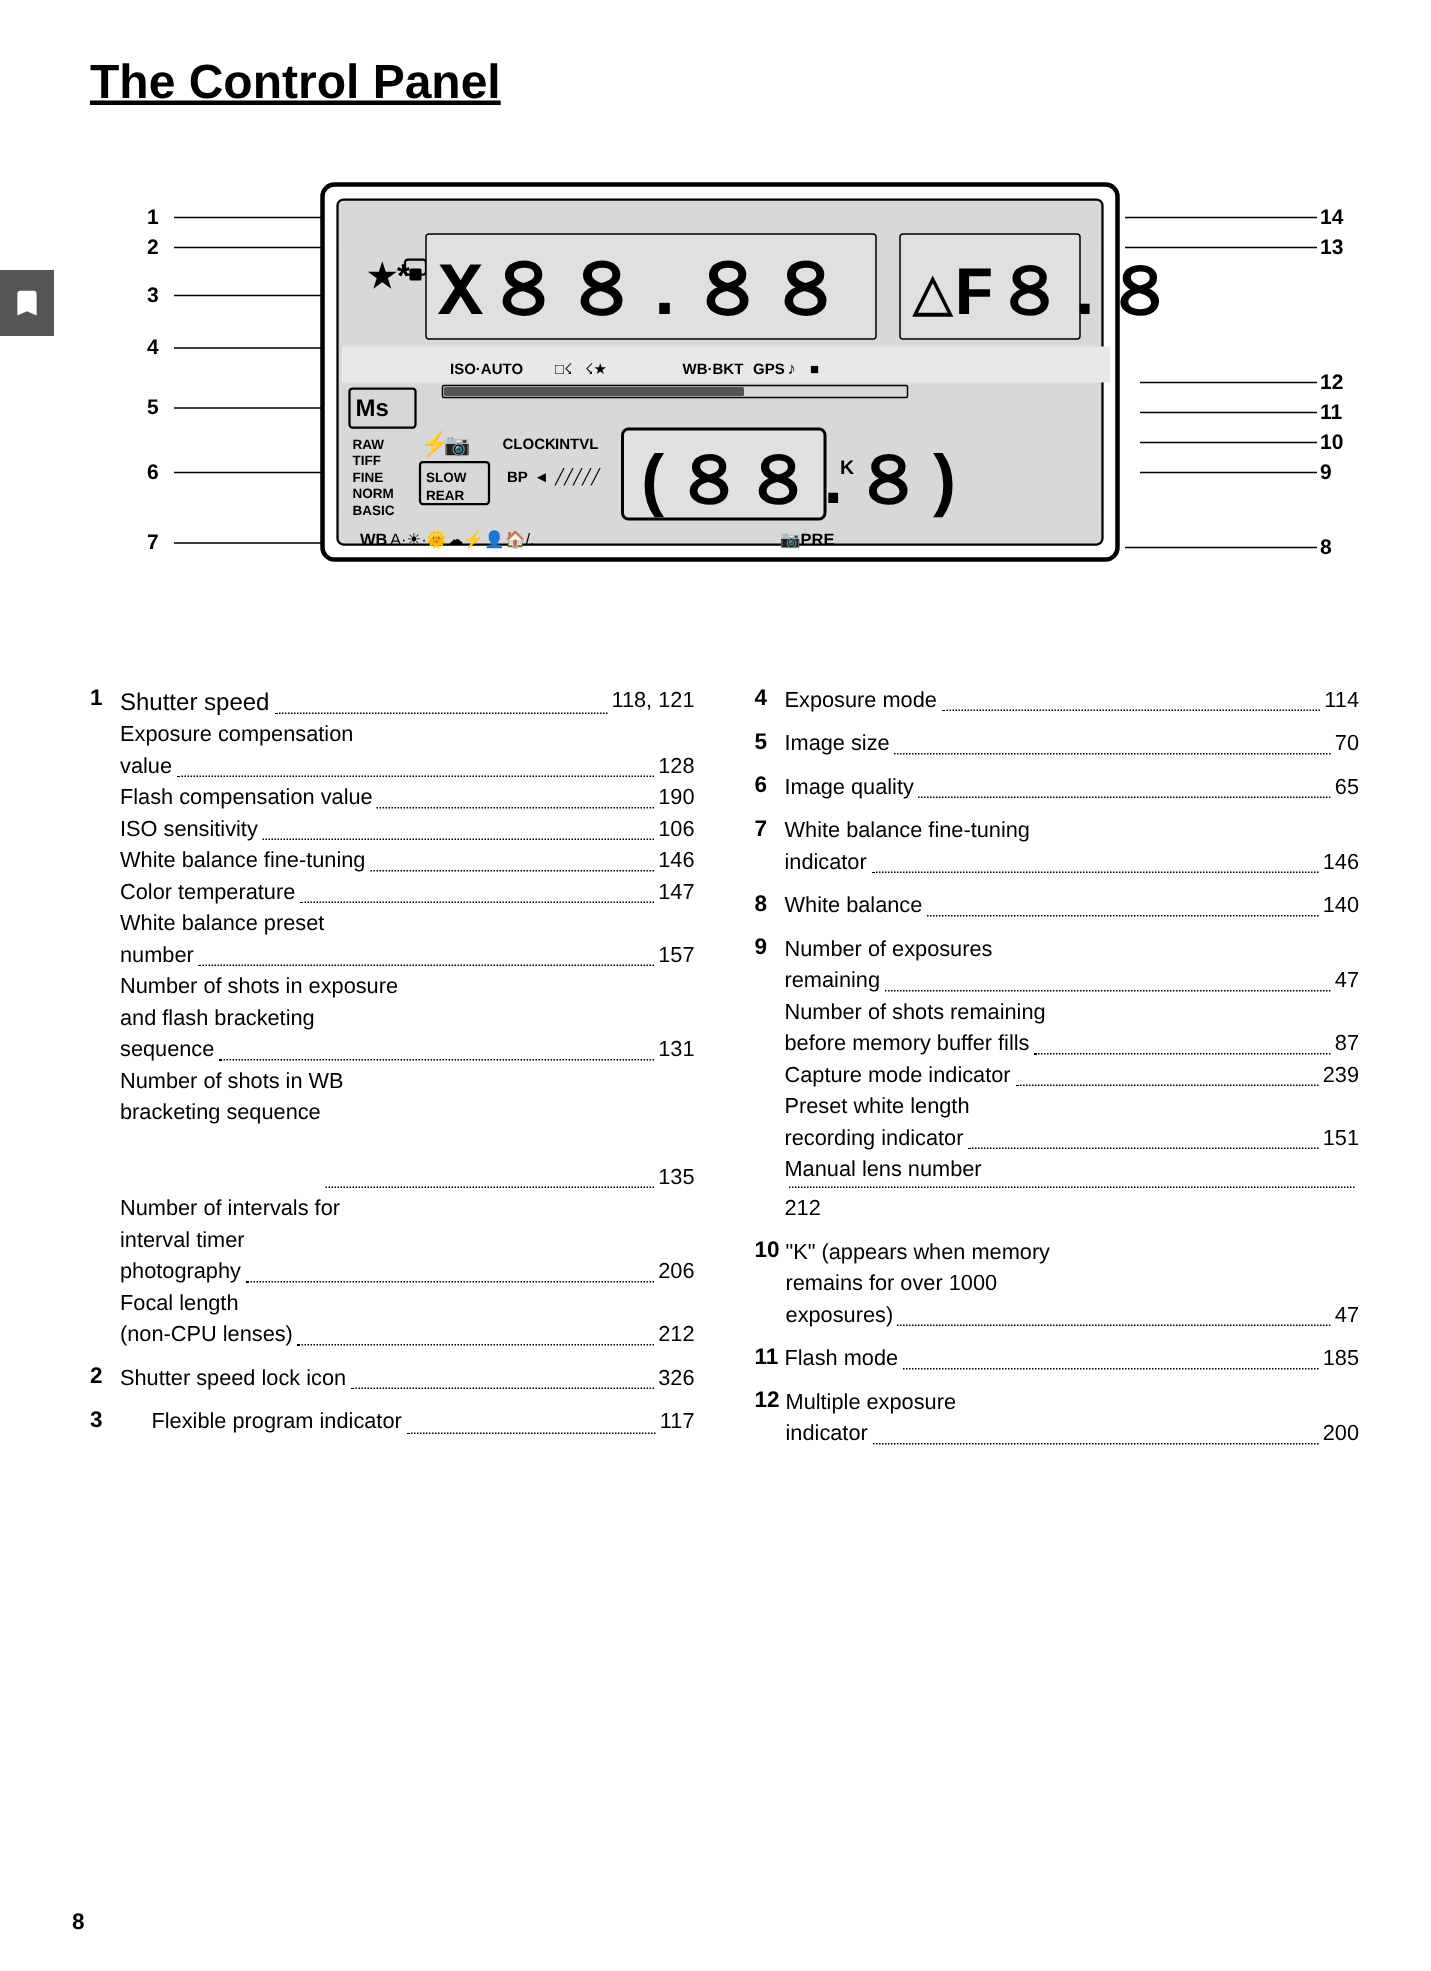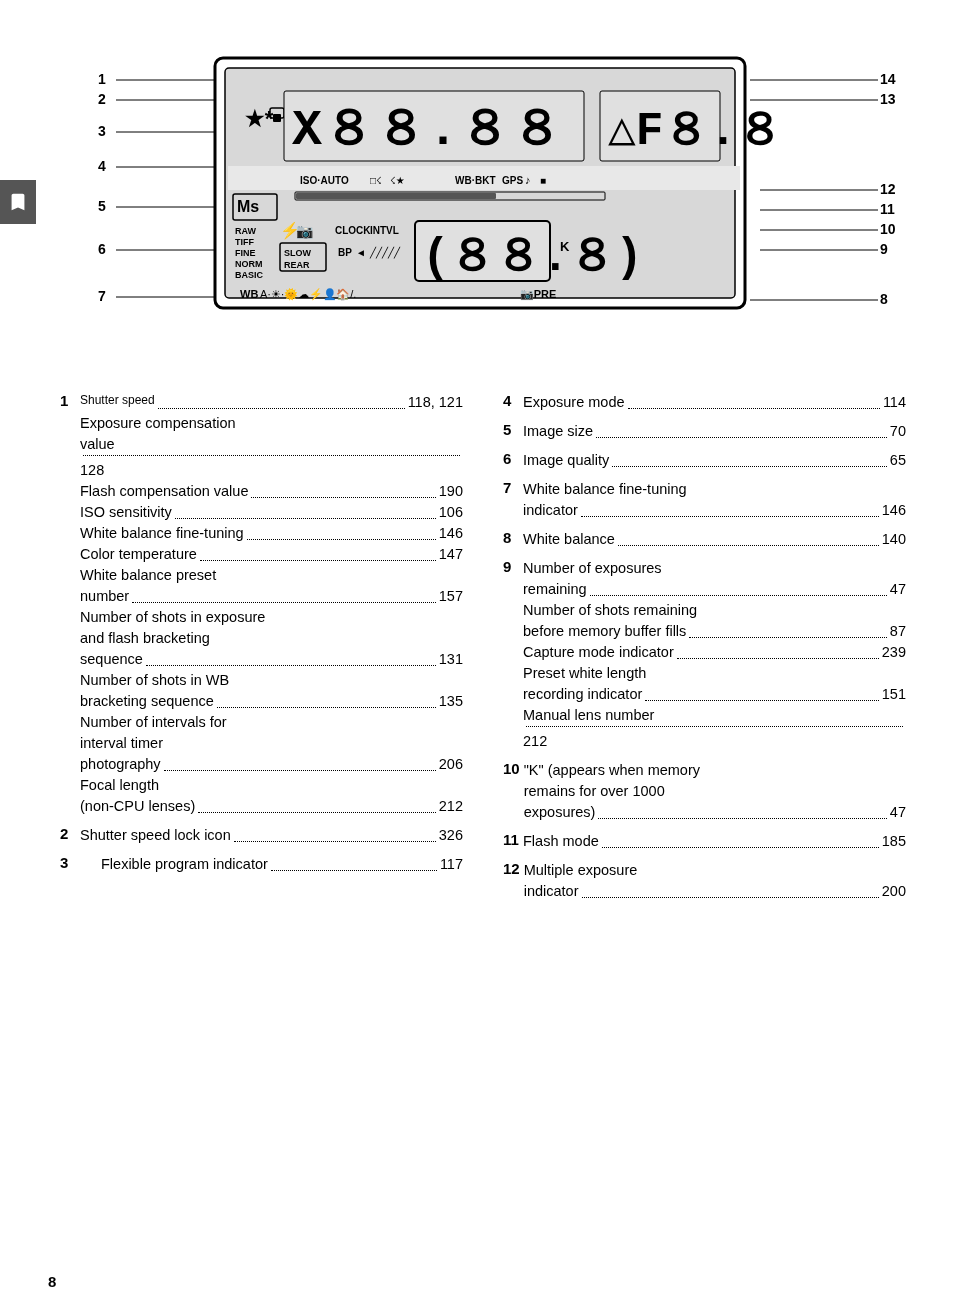--- a/index.html
+++ b/index.html
@@ -76,20 +76,21 @@
 </head>
 <body>
 
 <div class="sidebar-tab">
   <svg viewBox="0 0 24 24">
     <path d="M17 3H7c-1.1 0-2 .9-2 2v16l7-3 7 3V5c0-1.1-.9-2-2-2z"></path>
   </svg>
 </div>
 
 <div class="main-content">
+  <div class="page-title">The Control Panel</div>
 
   <div class="diagram-container">
     <svg width="860" height="320" viewBox="0 0 860 320">
 
       <text x="38" y="48" font-size="14" font-weight="bold">1</text>
       <line x1="56" y1="44" x2="250" y2="44" stroke="#000" stroke-width="1"></line>
 
       <text x="38" y="68" font-size="14" font-weight="bold">2</text>
       <line x1="56" y1="64" x2="250" y2="64" stroke="#000" stroke-width="1"></line>
 
@@ -199,26 +200,26 @@
 
     <div class="desc-col">
 
       <div class="desc-block">
         <table style="width:100%; border-collapse:collapse;">
           <tbody>
               <tr>
             <td style="width:20px; vertical-align:top; font-weight:bold; font-size:15px; padding-right:4px;"><span>1</span></td>
             <td style="vertical-align:top;">
               <div style="display:flex; justify-content:space-between; line-height:1.45;">
-                <span style="font-size:12px;">Shutter speed </span>
+                <span style="font-size:16px;">Shutter speed </span>
                 <span style="flex:1; border-bottom:1px dotted #000; margin:0 3px; margin-bottom:4px;"></span>
                 <span style="font-size:14.5px;">118, 121</span>
               </div>
               <div style="font-size:14.5px; line-height:1.45;">Exposure compensation</div>
-              <div style="display:flex; justify-content:space-between; line-height:1.45;flex-direction:column;">
+              <div style="display:flex; justify-content:space-between; line-height:1.45;">
                 <span style="font-size:14.5px;">value</span>
                 <span style="flex:1; border-bottom:1px dotted #000; margin:0 3px; margin-bottom:4px;"></span>
                 <span style="font-size:14.5px;">128</span>
               </div>
               <div style="display:flex; justify-content:space-between; line-height:1.45;">
                 <span style="font-size:14.5px;">Flash compensation value </span>
                 <span style="flex:1; border-bottom:1px dotted #000; margin:0 3px; margin-bottom:4px;"></span>
                 <span style="font-size:14.5px;">190</span>
               </div>
               <div style="display:flex; justify-content:space-between; line-height:1.45;">
@@ -246,21 +247,21 @@
               <div style="font-size:14.5px; line-height:1.45;">and flash bracketing</div>
               <div style="display:flex; justify-content:space-between; line-height:1.45;">
                 <span style="font-size:14.5px;">sequence </span>
                 <span style="flex:1; border-bottom:1px dotted #000; margin:0 3px; margin-bottom:4px;"></span>
                 <span style="font-size:14.5px;">131</span>
               </div>
               <div style="font-size:14.5px; line-height:1.45;">Number of shots in WB</div>
               <div style="display:flex; justify-content:space-between; line-height:1.45;">
                 <span style="font-size:14.5px;">bracketing sequence</span>
                 <span style="flex:1; border-bottom:1px dotted #000; margin:0 3px; margin-bottom:4px;"></span>
-                <span style="font-size:14.5px;">135</span>
+                <span style="font-size:14.5px;margin-top:43px;">135</span>
               </div>
               <div style="font-size:14.5px; line-height:1.45;">Number of intervals for</div>
               <div style="font-size:14.5px; line-height:1.45;">interval timer</div>
               <div style="display:flex; justify-content:space-between; line-height:1.45;">
                 <span style="font-size:14.5px;">photography </span>
                 <span style="flex:1; border-bottom:1px dotted #000; margin:0 3px; margin-bottom:4px;"></span>
                 <span style="font-size:14.5px;">206</span>
               </div>
               <div style="font-size:14.5px; line-height:1.45;">Focal length</div>
               <div style="display:flex; justify-content:space-between; line-height:1.45;">

